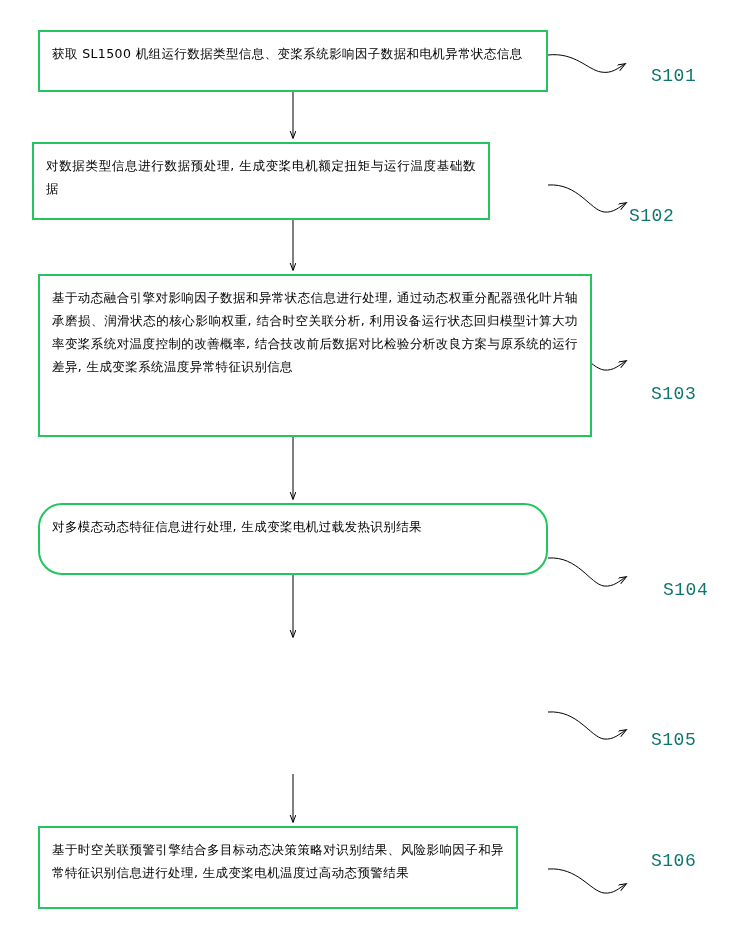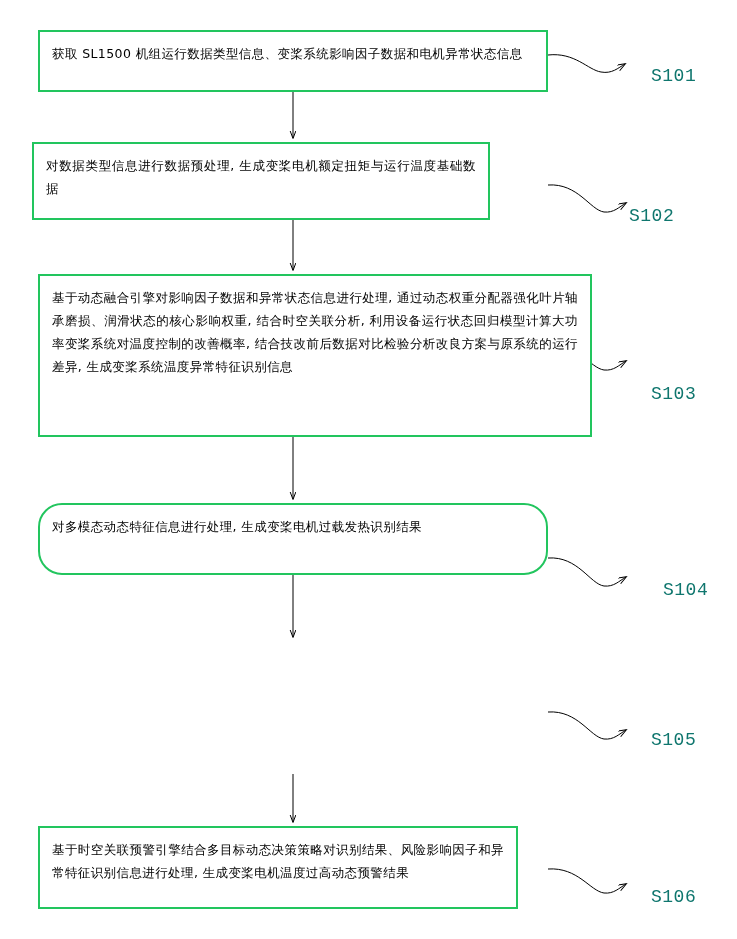--- a/index.html
+++ b/index.html
@@ -87,15 +87,15 @@
 
   <div class="step-box" style="left:38px; top:274px; width:554px; height:163px;">基于动态融合引擎对影响因子数据和异常状态信息进行处理, 通过动态权重分配器强化叶片轴承磨损、润滑状态的核心影响权重, 结合时空关联分析, 利用设备运行状态回归模型计算大功率变桨系统对温度控制的改善概率, 结合技改前后数据对比检验分析改良方案与原系统的运行差异, 生成变桨系统温度异常特征识别信息</div>
   <div class="step-label" style="left:651px; top:384px;">S103</div>
 
   <div class="step-box" style="left:38px; top:503px; width:510px; height:72px;border-radius:24px;">对多模态动态特征信息进行处理, 生成变桨电机过载发热识别结果</div>
   <div class="step-label" style="left:651px; top:580px;margin-left:12px;">S104</div>
 
   <div class="step-label" style="left:651px; top:730px;">S105</div>
 
   <div class="step-box" style="left:38px; top:826px; width:480px; height:83px;">基于时空关联预警引擎结合多目标动态决策策略对识别结果、风险影响因子和异常特征识别信息进行处理, 生成变桨电机温度过高动态预警结果</div>
-  <div class="step-label" style="left:651px; top:887px;">S106</div>
+  <div class="step-label" style="left:651px; top:851px;">S106</div>
 
 </div>
 
 </body></html>

